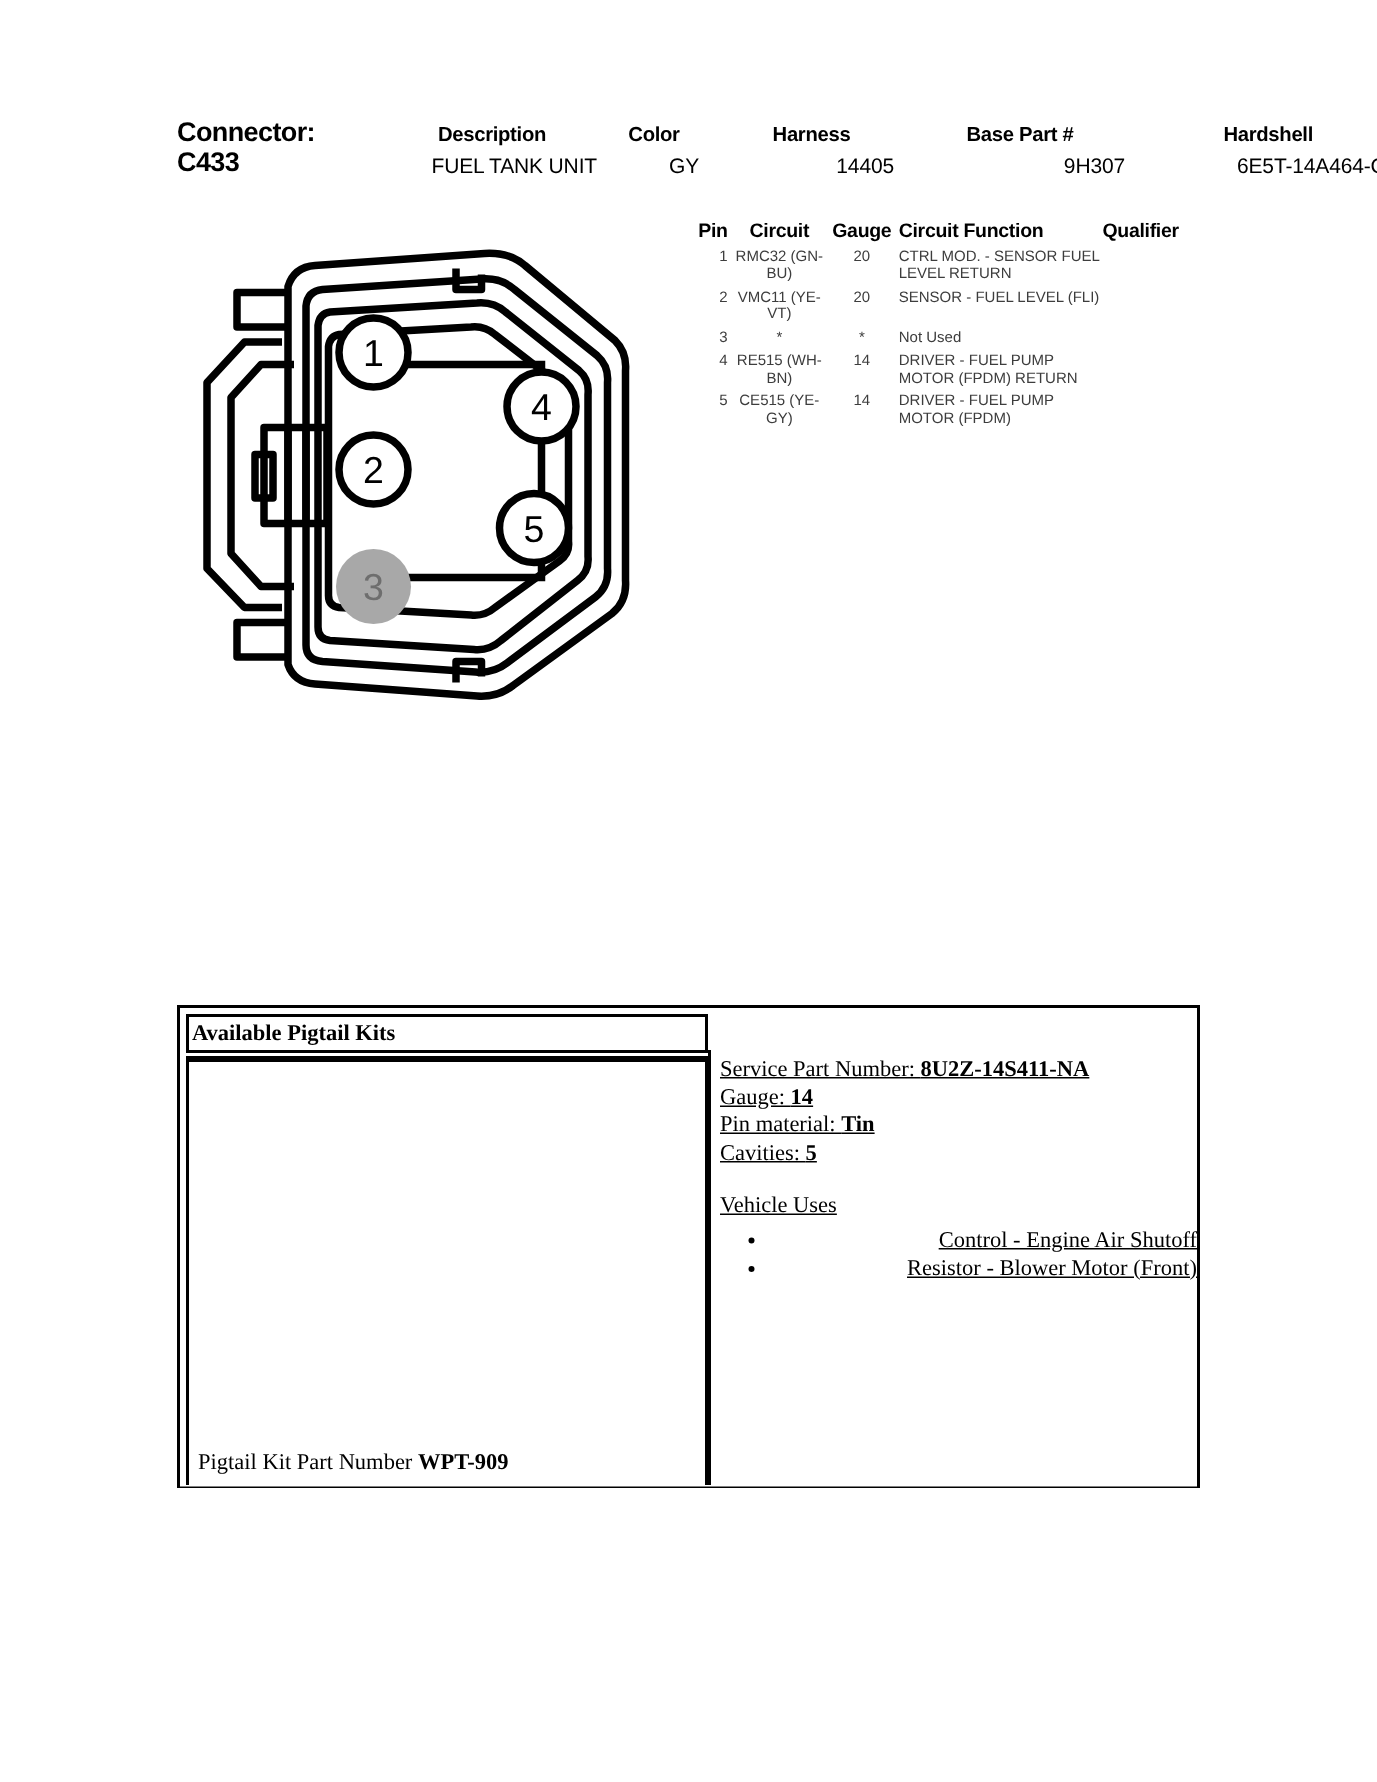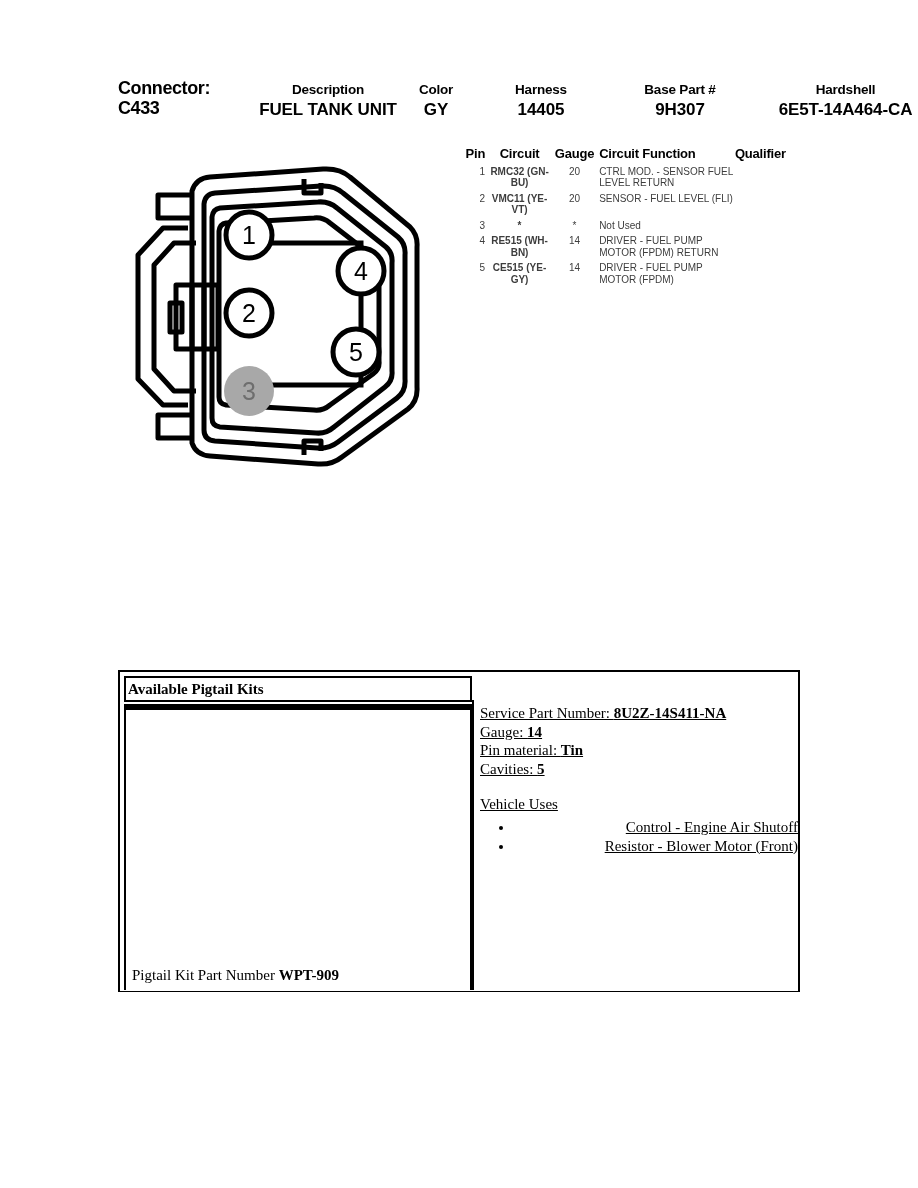--- a/index.html
+++ b/index.html
@@ -29,25 +29,26 @@
     text-align: center;
   }
   .hdr-title {
     font-size: 17px;
     font-weight: bold;
     letter-spacing: -0.2px;
     line-height: 20px;
     white-space: nowrap;
   }
   .hdr-value {
-    font-size: 17px;
-    font-weight: bold;
+    font-size: 14px;
+    font-weight: normal;
     line-height: 20px;
     white-space: nowrap;
     letter-spacing: -0.1px;
+    text-align: right;
   }
   .hdr-col.big .hdr-title,
   .hdr-col.big .hdr-value {
     font-size: 18px;
     font-weight: bold;
     text-align: left;
     letter-spacing: -0.4px;
   }
   .hdr-col.label .hdr-title {
     font-size: 13.5px;
@@ -77,21 +78,21 @@
     padding: 0 0 5px 0;
     letter-spacing: -0.2px;
     white-space: nowrap;
   }
   #pin-table td {
     padding: 1px 0 3px 0;
     vertical-align: top;
     color: #3d3d3d;
   }
   .c-pin   { width: 26px;  text-align: right; }
-  .c-circ  { width: 66px;  text-align: center; font-weight: bold; }
+  .c-circ  { width: 66px;  text-align: center; }
   .c-gauge { width: 38px;  text-align: center; }
   .c-func  { width: 130px; text-align: left; padding-left: 4px !important; }
   .c-qual  { width: 70px;  text-align: left; }
 
   
   #connector-drawing {
     position: absolute;
     left: 118px;
     top: 155px;
     width: 310px;
@@ -134,21 +135,21 @@
     box-sizing: border-box;
   }
   #pigtail-left-cell {
     position: absolute;
     left: 0px;
     top: 28px;
     width: 348px;
     height: 286px;
     border-left: 2px solid #000;
     border-right: 2px solid #000;
-    border-top: 6px solid #000000;
+    border-top: 4px solid #000000;
     box-sizing: border-box;
   }
   #pigtail-kit-number {
     position: absolute;
     left: 6px;
     bottom: 6px;
     font-family: "Liberation Serif", serif;
     font-size: 15px;
     line-height: 18px;
     white-space: nowrap;

